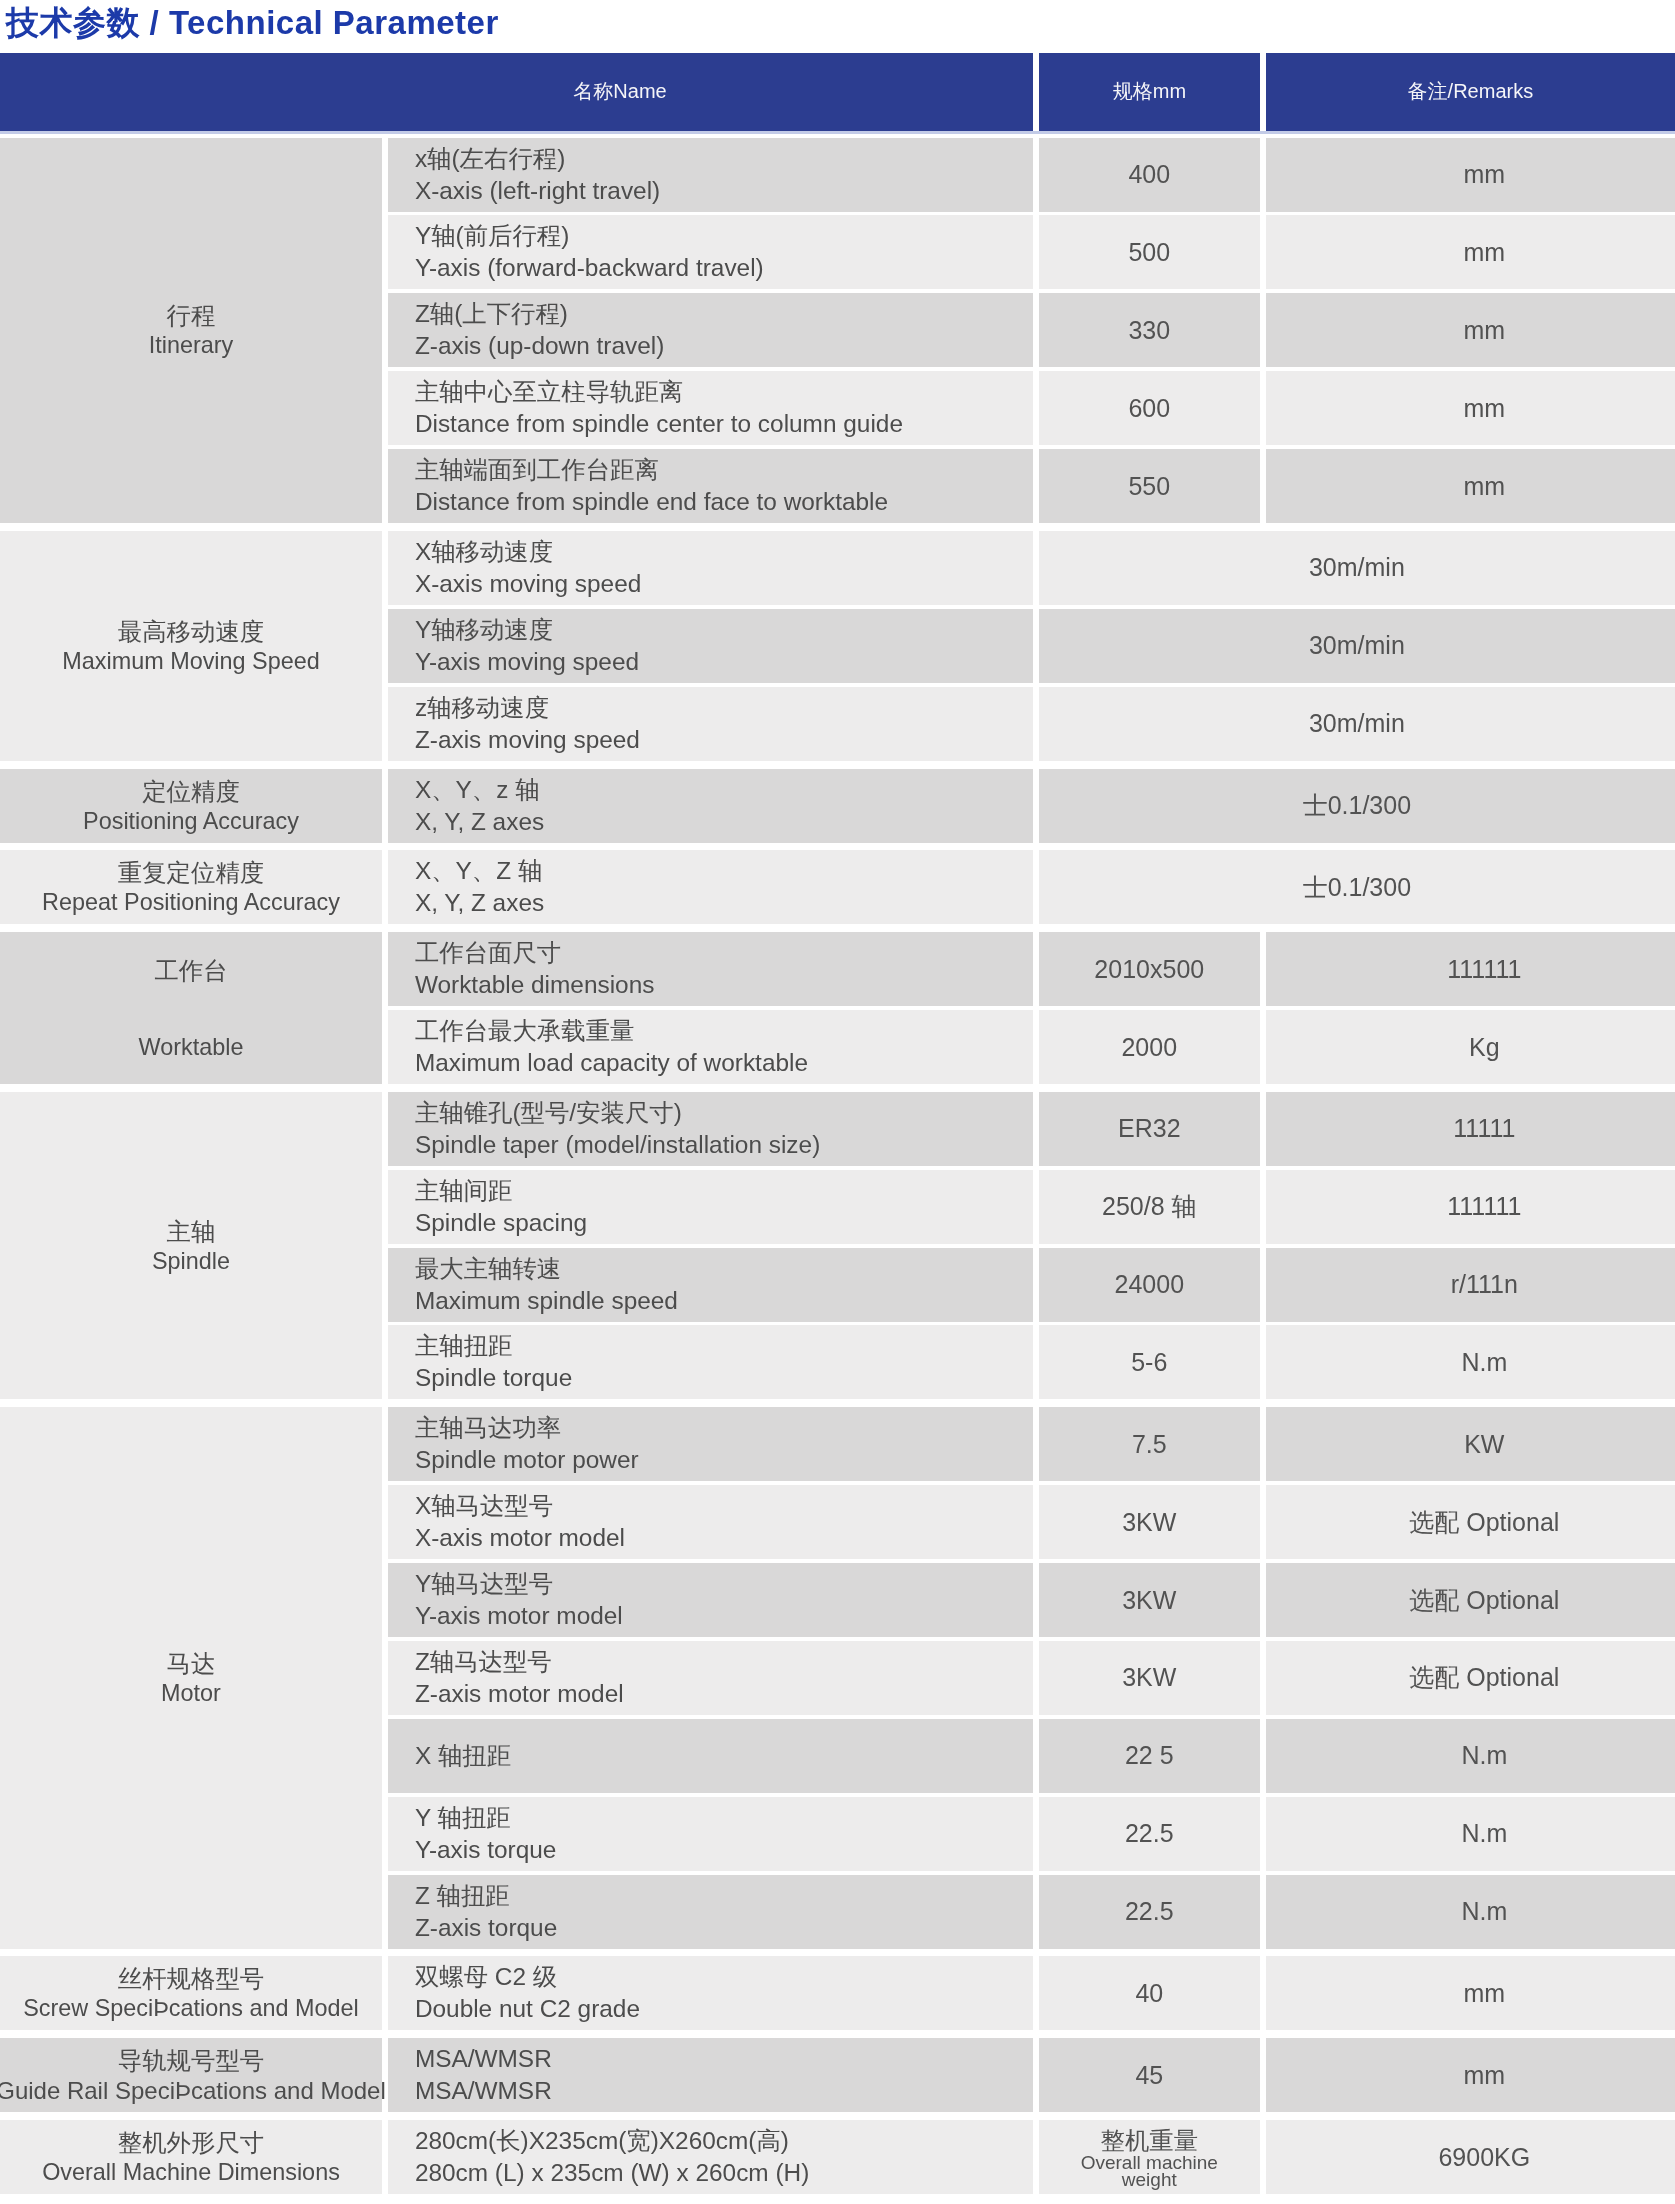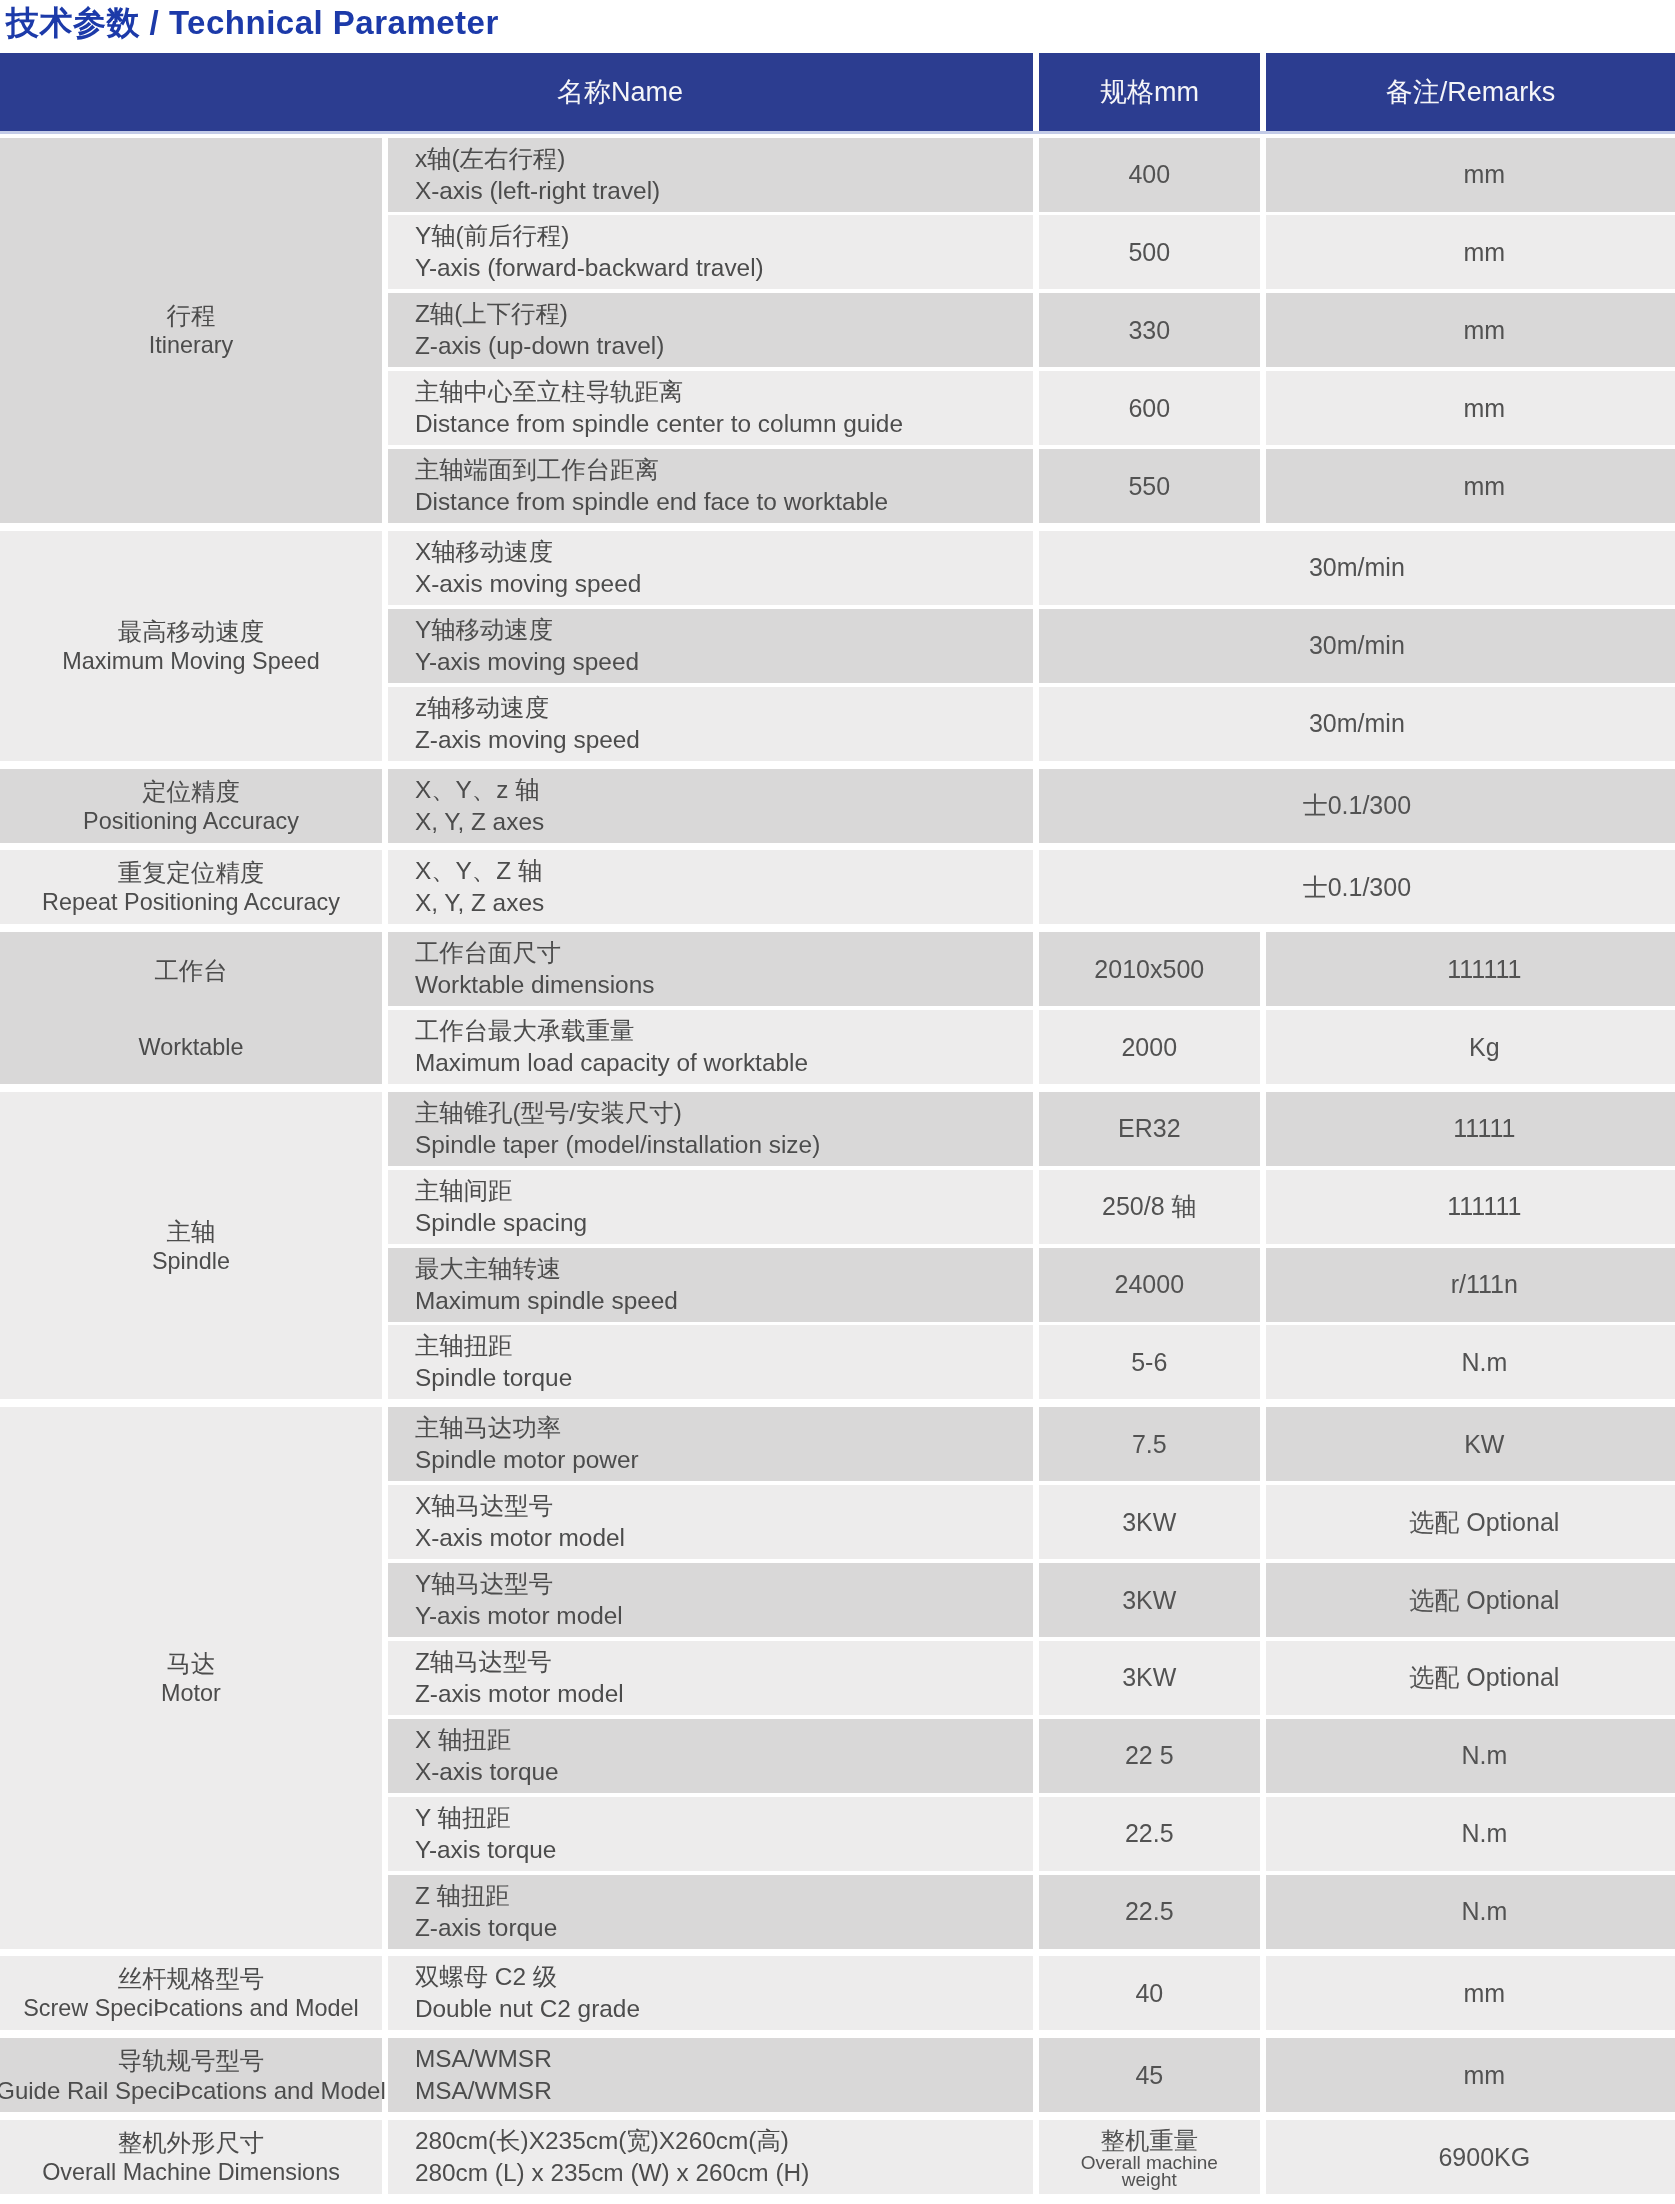--- a/index.html
+++ b/index.html
@@ -28,21 +28,21 @@
   
   .thead{
     display:grid;
     grid-template-columns:1033px 221px 1fr;
     column-gap:5.9px;
     height:78px;
   }
   .thead .hcell{
     background:var(--header-blue);
     color:#f5f5f8;
-    font-size:27px;
+    font-size:20px;
     display:flex;align-items:center;justify-content:center;
   }
   .thead .hcell.name-h{padding-left:207px;}
   .pale-bar{height:2.9px;background:var(--pale-line);}
   
   .groups{display:flex;flex-direction:column;gap:7.8px;margin-top:3.9px;}
   .group{
     display:grid;
     grid-template-columns:382px 645px 221px 1fr;
     column-gap:5.9px;row-gap:3.9px;
@@ -299,21 +299,20 @@
         <div class="en">Z-axis motor model</div>
       </div>
       <div class="cell specc shade-light">
         <div class="valtext">3KW</div>
       </div>
       <div class="cell remc shade-light">
         <div class="valtext">选配 Optional</div>
       </div>
       <div class="cell namec shade-dark">
         <div class="zh">X 轴扭距</div>
-        <div class="en">X-axis torque</div>
       </div>
       <div class="cell specc shade-dark">
         <div class="valtext">22 5</div>
       </div>
       <div class="cell remc shade-dark">
         <div class="valtext">N.m</div>
       </div>
       <div class="cell namec shade-light">
         <div class="zh">Y 轴扭距</div>
         <div class="en">Y-axis torque</div>

